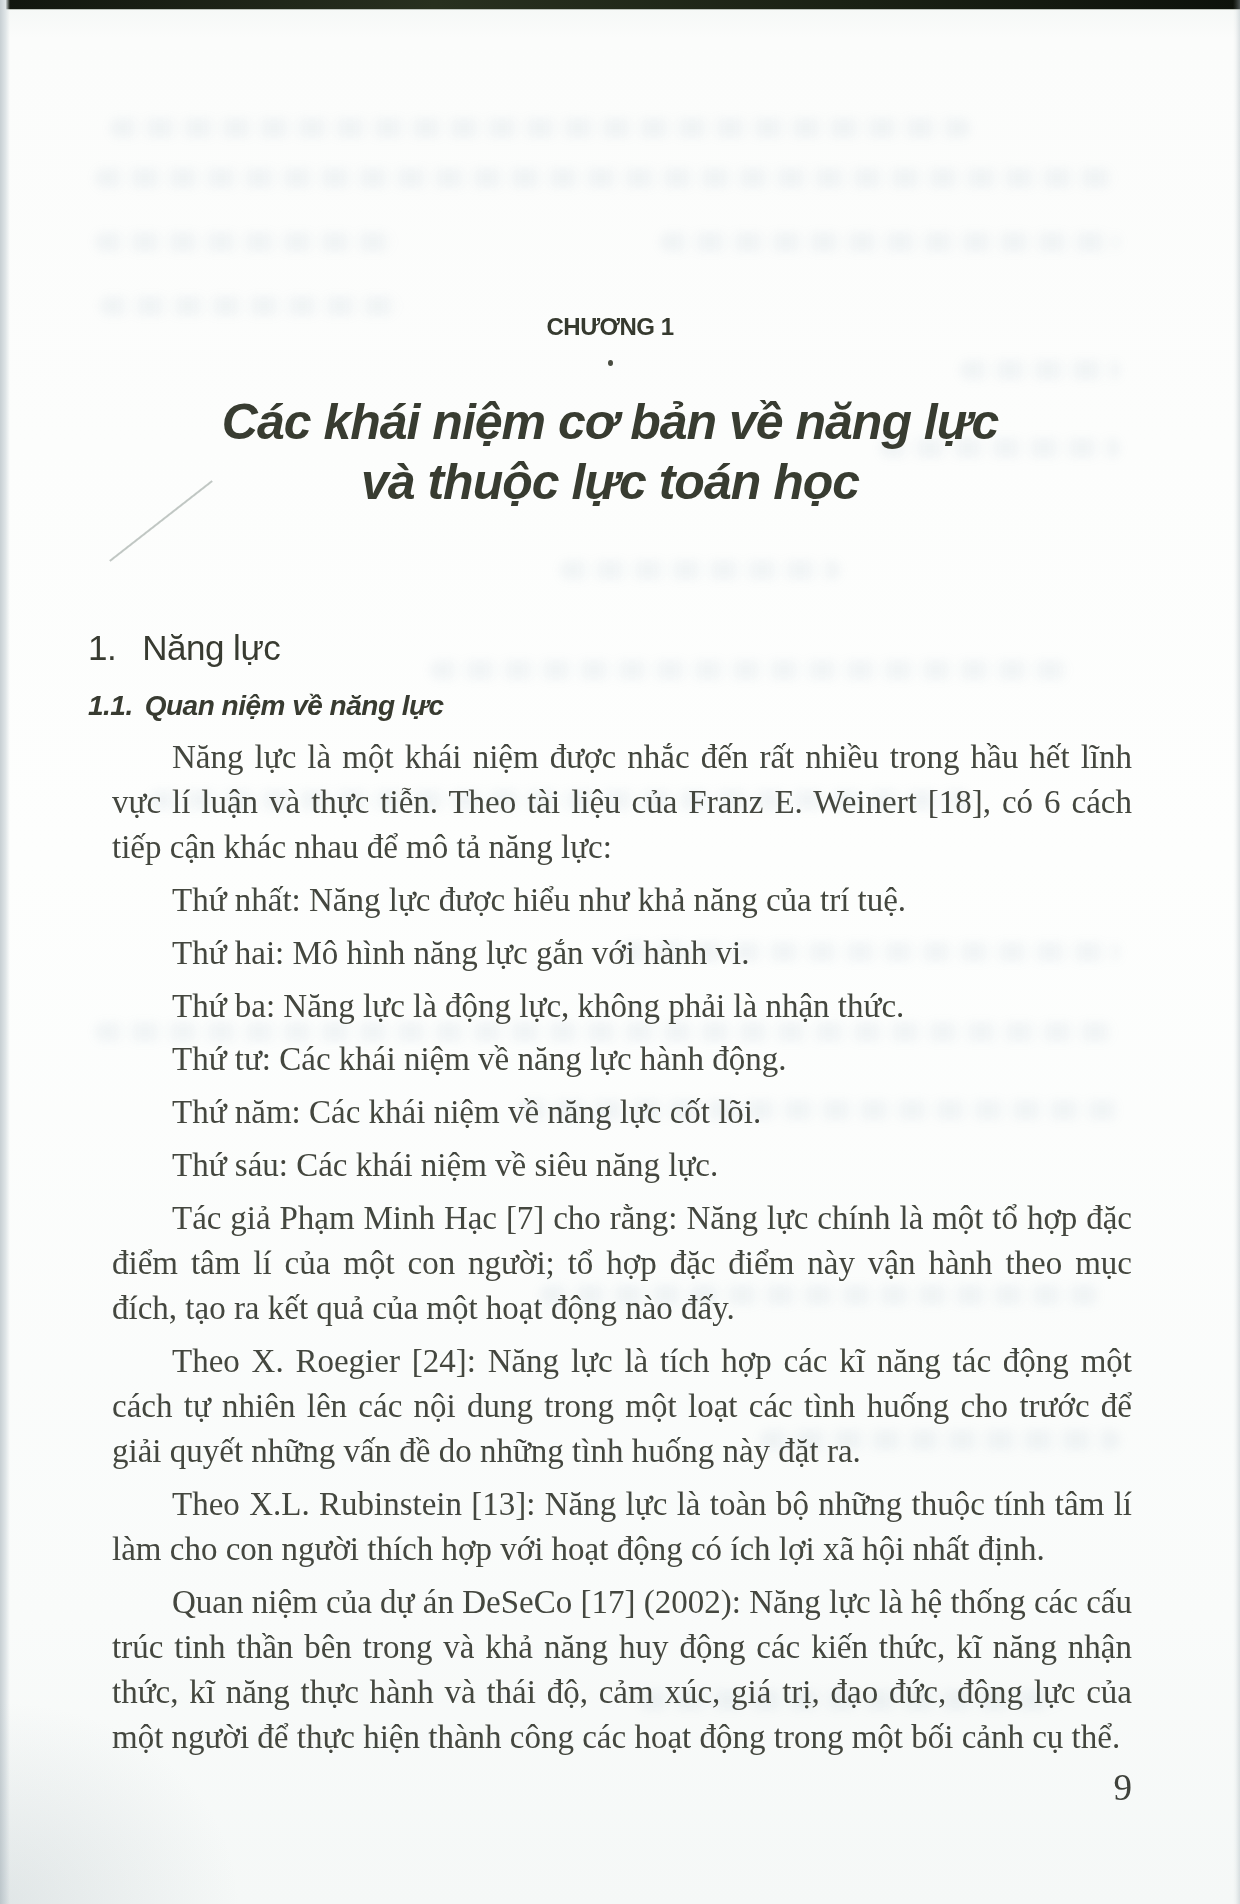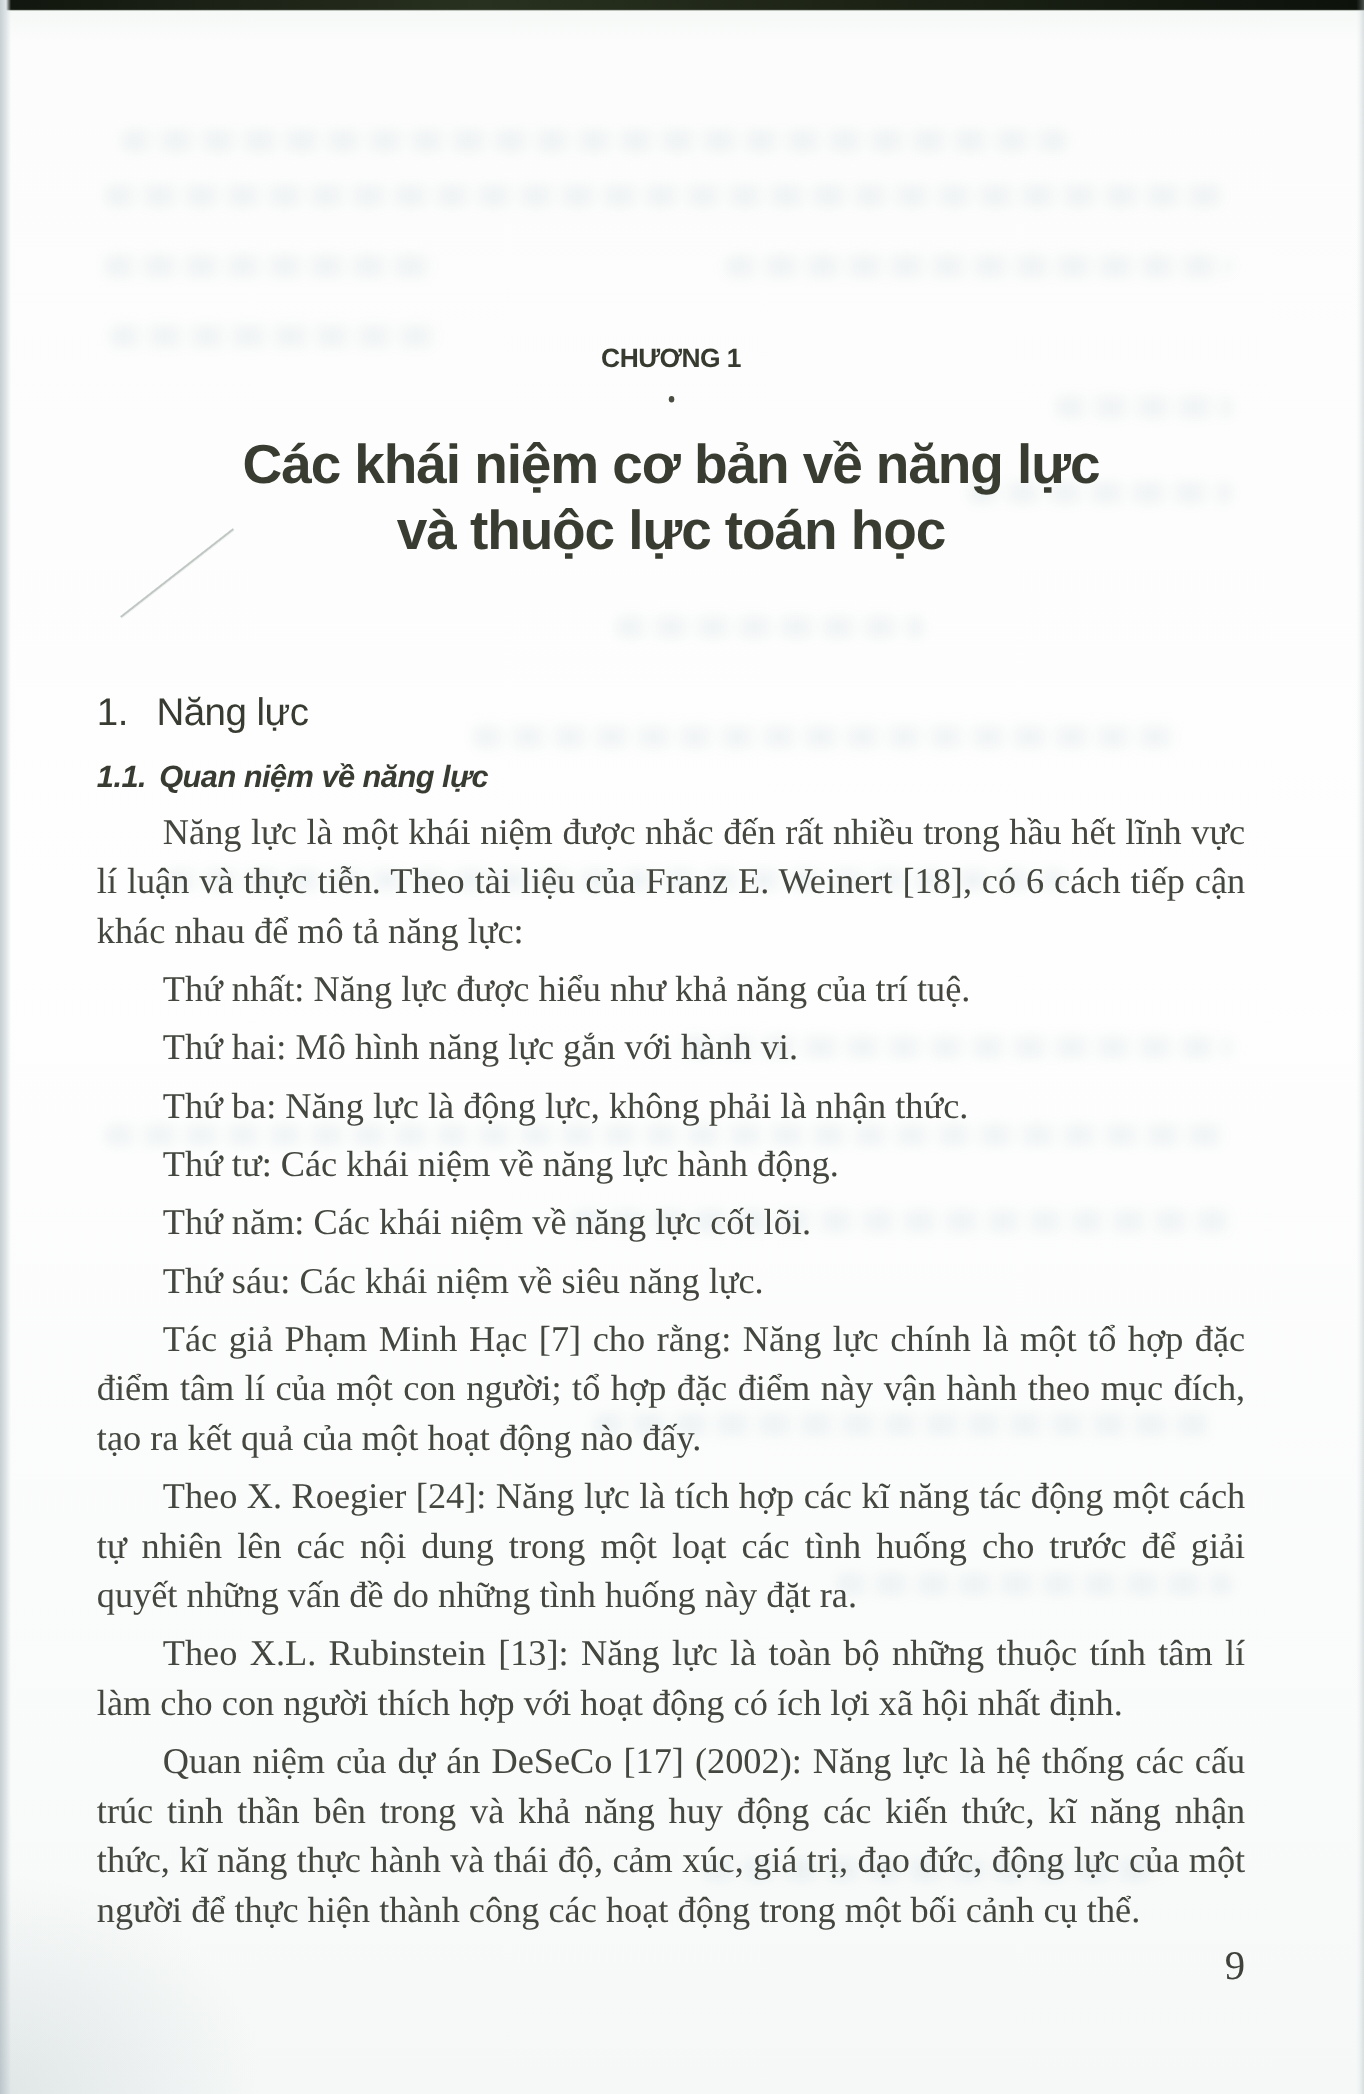--- a/index.html
+++ b/index.html
@@ -82,20 +82,21 @@
   }
   .doc-title {
     margin-top: 26px;
     text-align: center;
     font-family: "Liberation Sans", "DejaVu Sans", sans-serif;
     font-weight: bold;
     font-size: 50px;
     line-height: 60px;
     letter-spacing: -1px;
     color: #383c31;
+    font-style: italic;
   }
   .section-head {
     margin-top: 116px;
     font-family: "Liberation Sans", "DejaVu Sans", sans-serif;
     font-weight: normal;
     font-size: 35px;
     line-height: 40px;
     letter-spacing: -0.5px;
     color: #383b31;
   }
@@ -104,21 +105,21 @@
     margin-top: 19px;
     font-family: "Liberation Sans", "DejaVu Sans", sans-serif;
     font-weight: bold;
     font-style: italic;
     font-size: 28px;
     line-height: 38px;
     letter-spacing: -0.5px;
     color: #383b31;
   }
   .subsection-head .sec-num { margin-right: 12px; }
-  .body-text { margin-top: 10px; }
+  .body-text { margin-top: 10px; margin-left: 24px; }
   .body-text p {
     margin: 8px 0 0 0;
     font-size: 33px;
     line-height: 45px;
     text-align: justify;
     text-indent: 60px;
     color: #44473f;
   }
   .body-text p:first-child { margin-top: 0; }
   .page-number {

